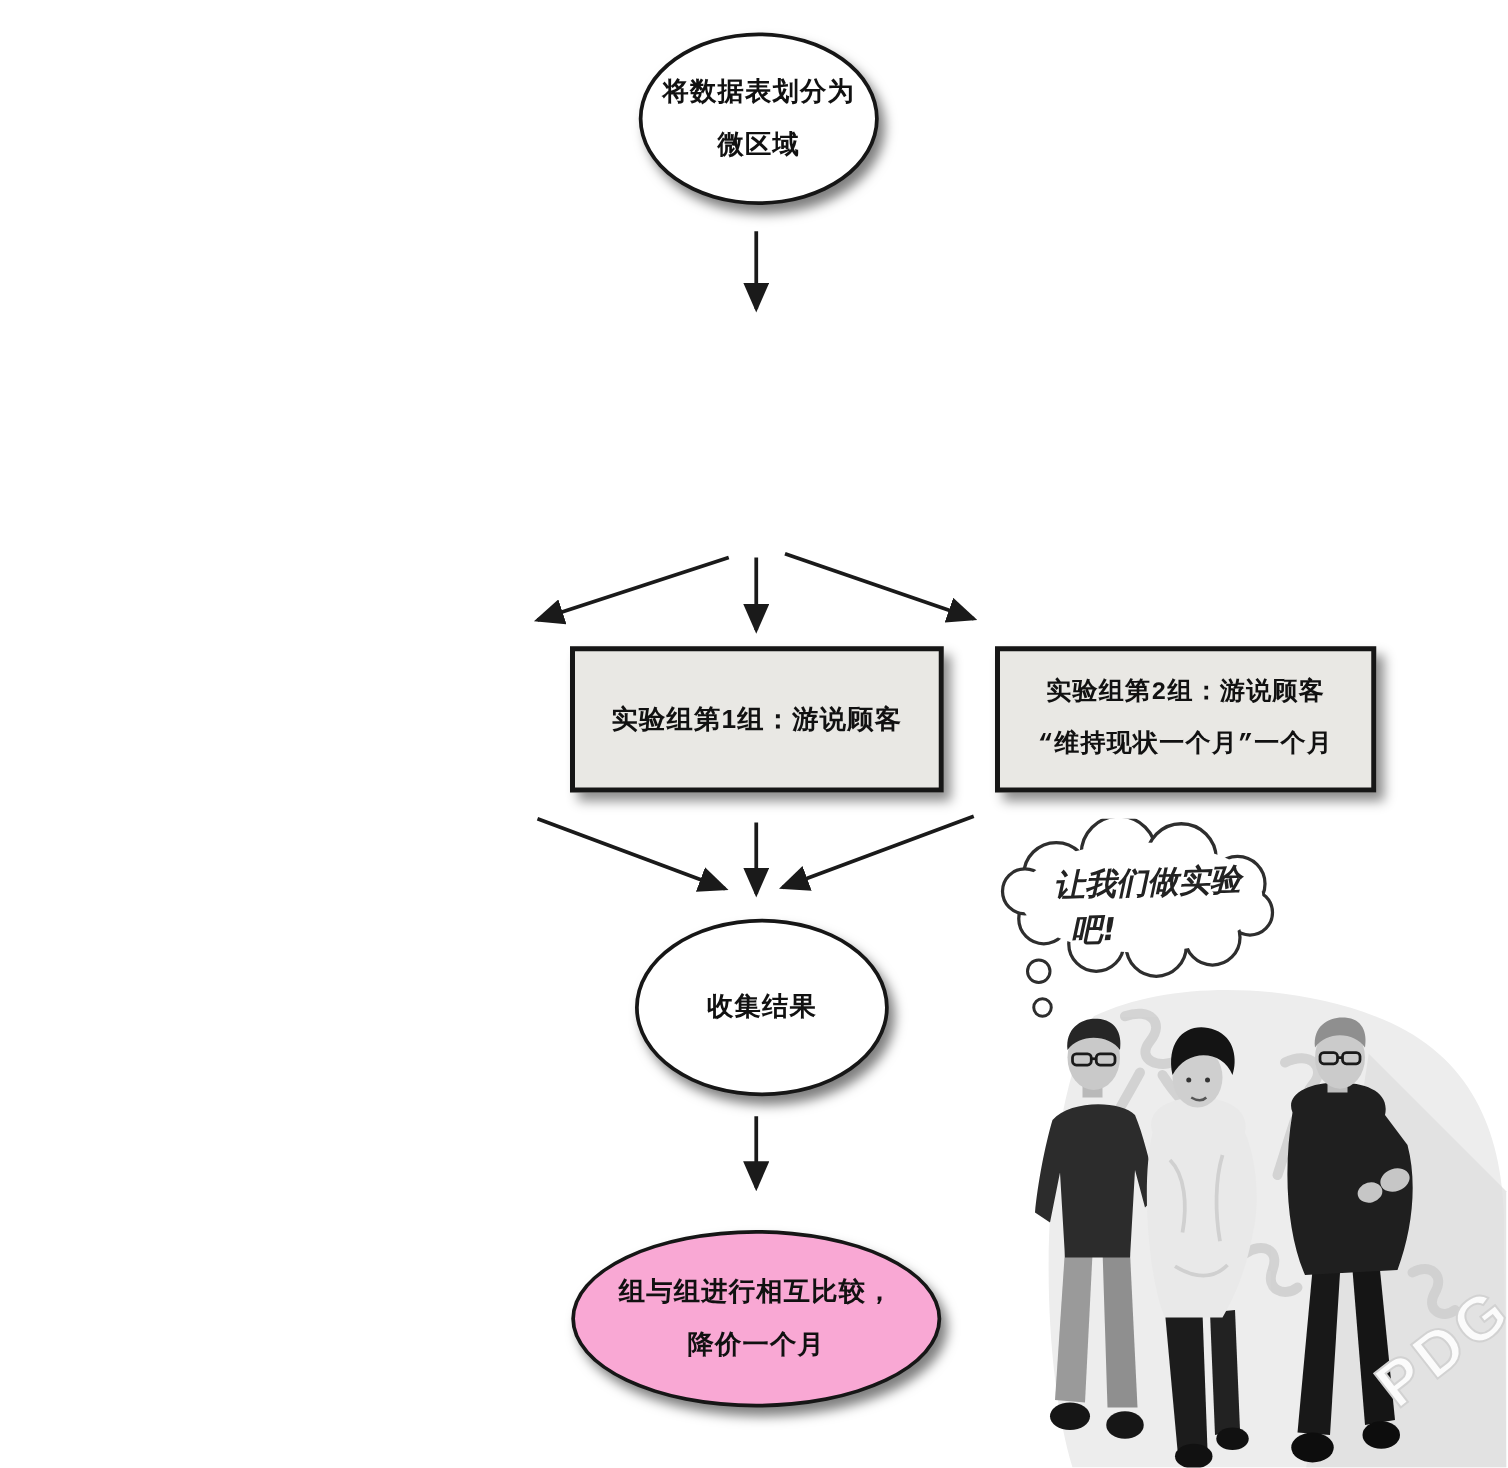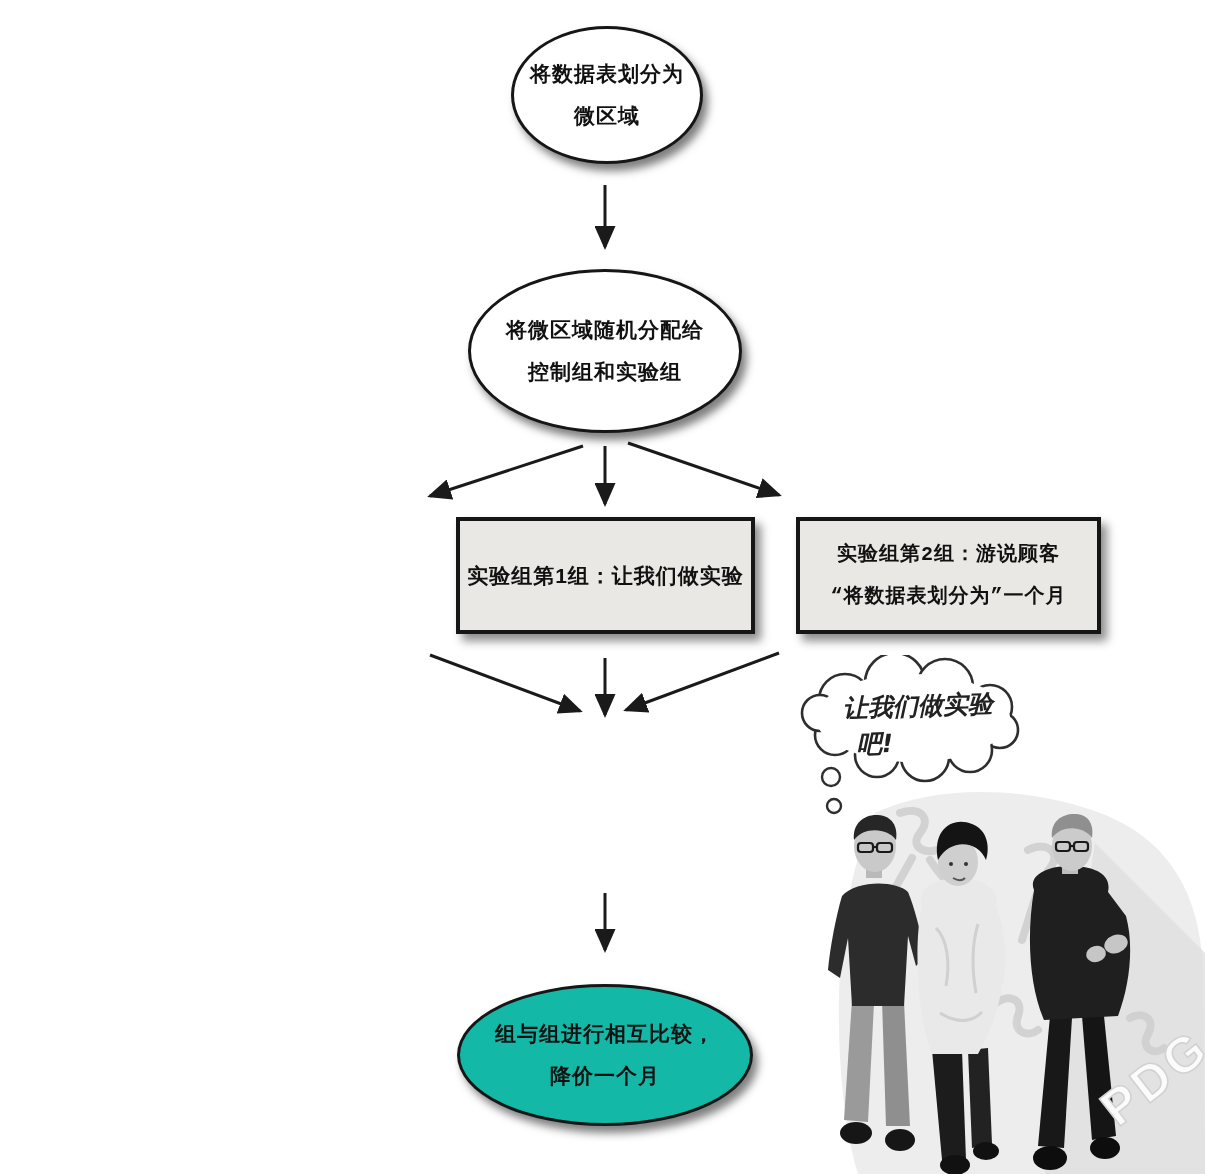--- a/index.html
+++ b/index.html
@@ -17,21 +17,21 @@
 
   
   .node{position:absolute;z-index:2;display:flex;flex-direction:column;
         align-items:center;justify-content:center;text-align:center;
         font-weight:bold;font-size:21px;line-height:30px;color:#111;
         letter-spacing:1px;box-sizing:border-box;gap:12px;}
   .ellipse{border:3px solid #161616;border-radius:50%;background:#ffffff;
            box-shadow:5px 7px 9px rgba(0,0,0,0.50);}
   .rect{border:4px solid #161616;background:#e9e8e4;
         box-shadow:6px 7px 9px rgba(0,0,0,0.45);}
-  .ellipse.result{background:#14b8a6;}
+  .ellipse.result{background:#f9a8d4;}
 
   .n-e1{left:511px;top:26px;width:192px;height:138px;}
   .n-e2{left:468px;top:269px;width:274px;height:164px;}
   .n-b1{left:113px;top:517px;width:296px;height:117px;}
   .n-b2{left:456px;top:517px;width:299px;height:117px;}
   .n-b3{left:796px;top:517px;width:305px;height:117px;font-size:20px;font-family:Liberation Mono, monospace;}
   .n-e3{left:508px;top:735px;width:203px;height:142px;}
   .n-e4{left:457px;top:984px;width:296px;height:142px;}
 
   
@@ -67,35 +67,34 @@
       <line x1="779" y1="653" x2="626" y2="710" marker-end="url(#ah)"></line>
       <line x1="605" y1="893" x2="605" y2="950" marker-end="url(#ah)"></line>
     </g>
   </svg>
 
   <div class="node ellipse n-e1">
     <div>将数据表划分为</div>
     <div>微区域</div>
   </div>
 
-  <div class="node ellipse n-e2">
-    <div>将微区域随机分配给</div>
-    <div>控制组和实验组</div>
-  </div>
 
 
   <div class="node rect n-b2">
-    <div>实验组第1组：让我们做实验</div>
+    <div>实验组第1组：游说顾客</div>
   </div>
 
   <div class="node rect n-b3">
     <div>实验组第2组：游说顾客</div>
-    <div>“将数据表划分为”一个月</div>
+    <div>“维持现状一个月”一个月</div>
   </div>
 
+  <div class="node ellipse n-e3">
+    <div>收集结果</div>
+  </div>
 
   <div class="node ellipse result n-e4">
     <div>组与组进行相互比较，</div>
     <div>降价一个月</div>
   </div>
 
   <svg class="bubble" width="240" height="175" viewBox="0 0 240 175">
     <g stroke="#2e2e2e" stroke-width="2.6" fill="#ffffff">
       <circle cx="50" cy="45" r="26"></circle>
       <circle cx="100" cy="28" r="30"></circle>

